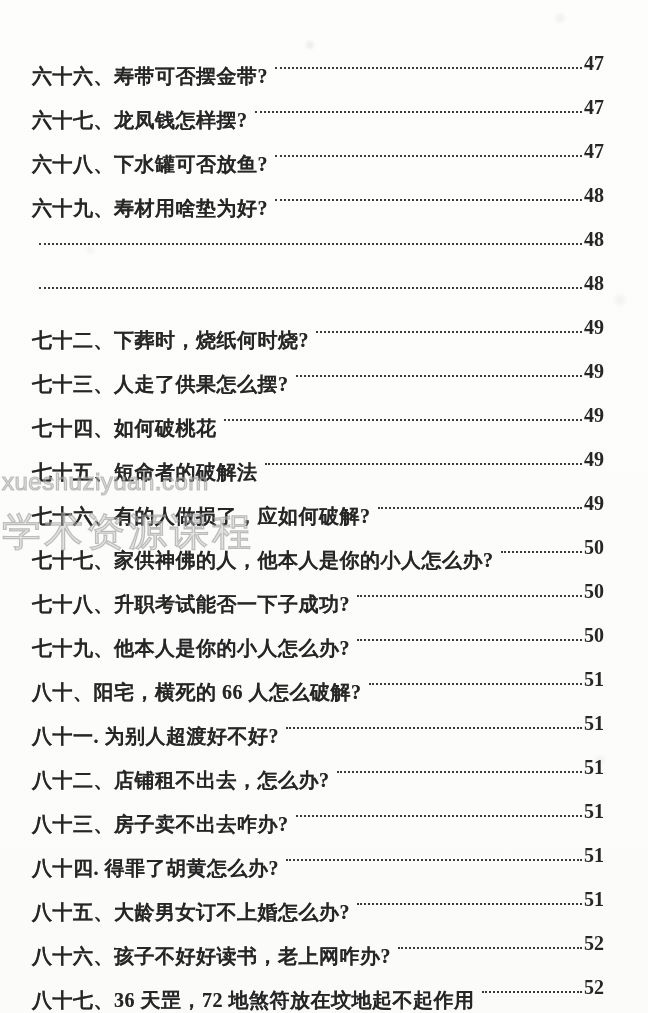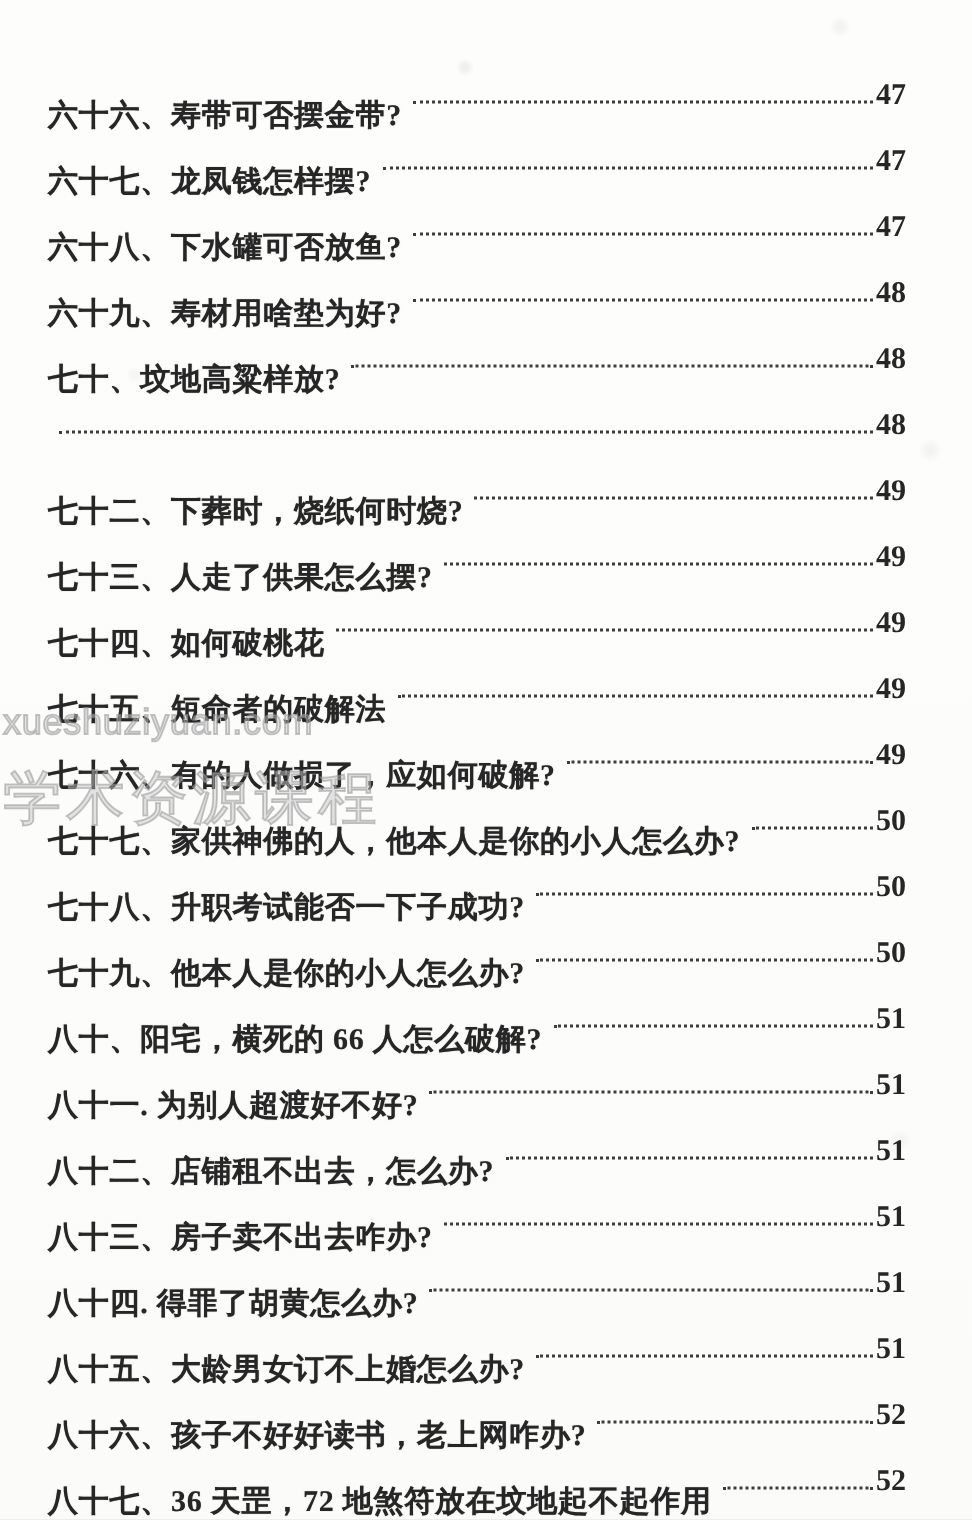--- a/index.html
+++ b/index.html
@@ -109,21 +109,20 @@
       <span class="toc-page">47</span>
     </div>
 
     <div class="toc-row">
       <span class="toc-label">六十九、寿材用啥垫为好?</span>
       <span class="dot-leader"></span>
       <span class="toc-page">48</span>
     </div>
 
     <div class="toc-row">
-      <span class="toc-label">七十、坟地高粱样放?</span>
       <span class="dot-leader"></span>
       <span class="toc-page">48</span>
     </div>
 
     <div class="toc-row">
       <span class="dot-leader"></span>
       <span class="toc-page">48</span>
     </div>
 
     <div class="toc-row">

